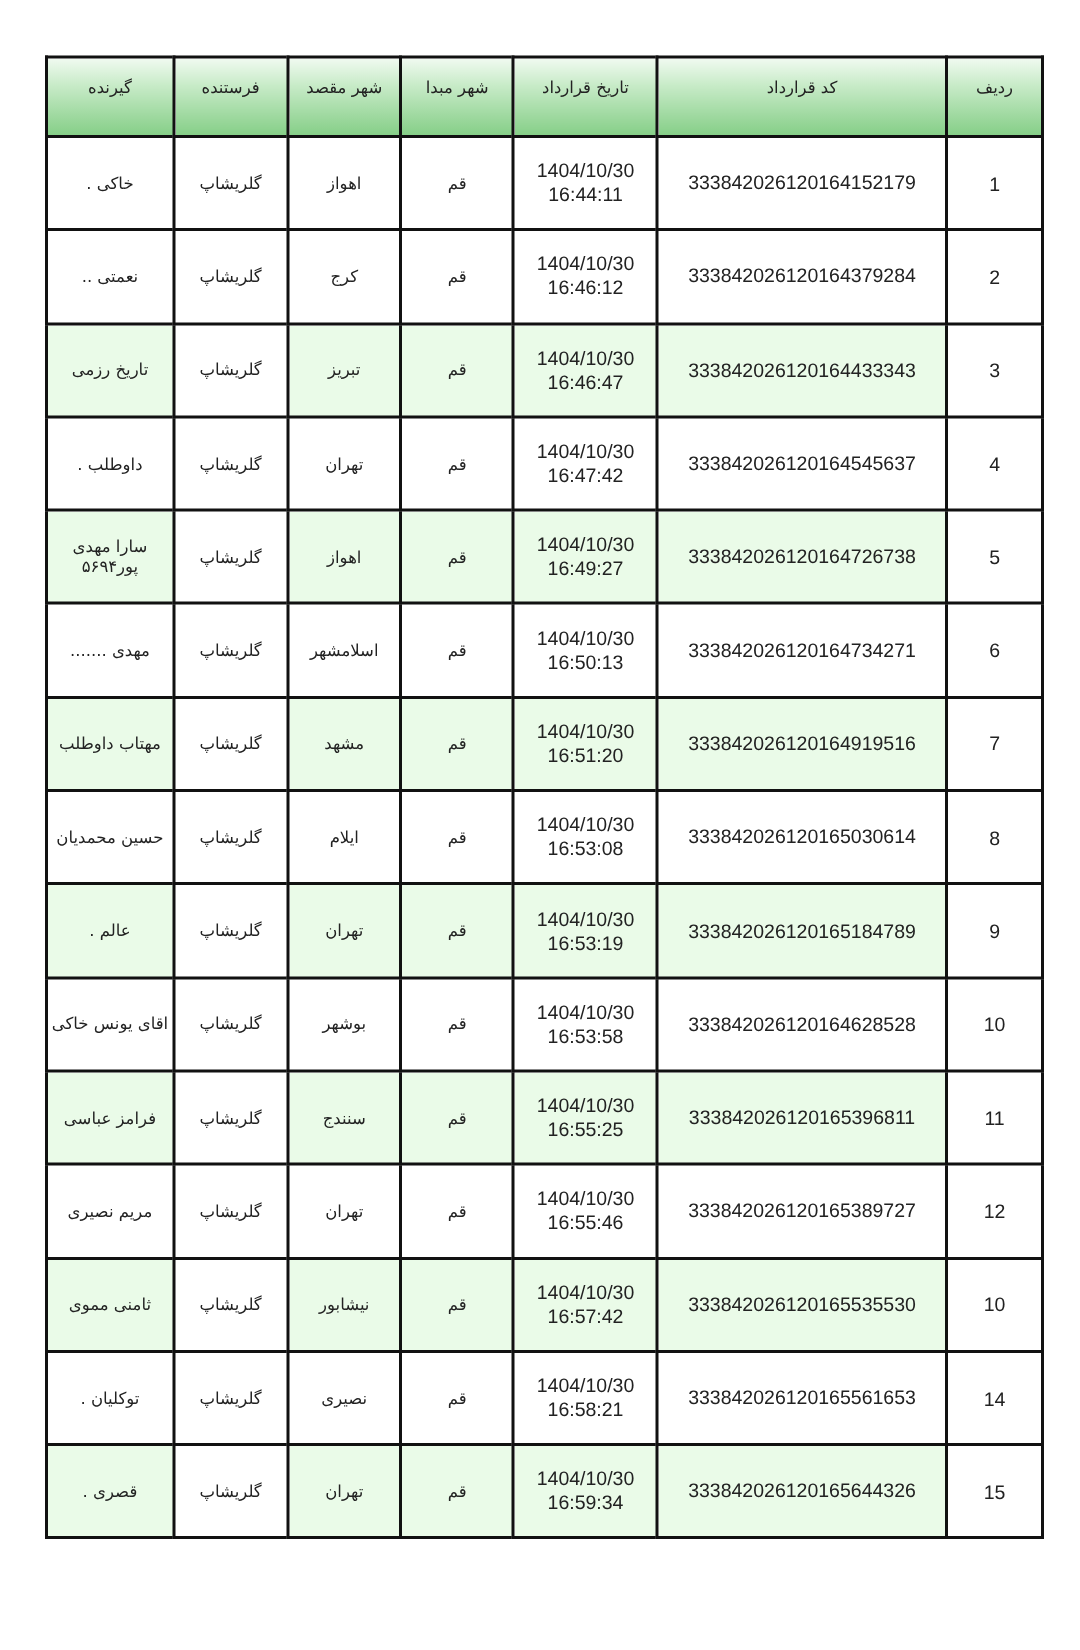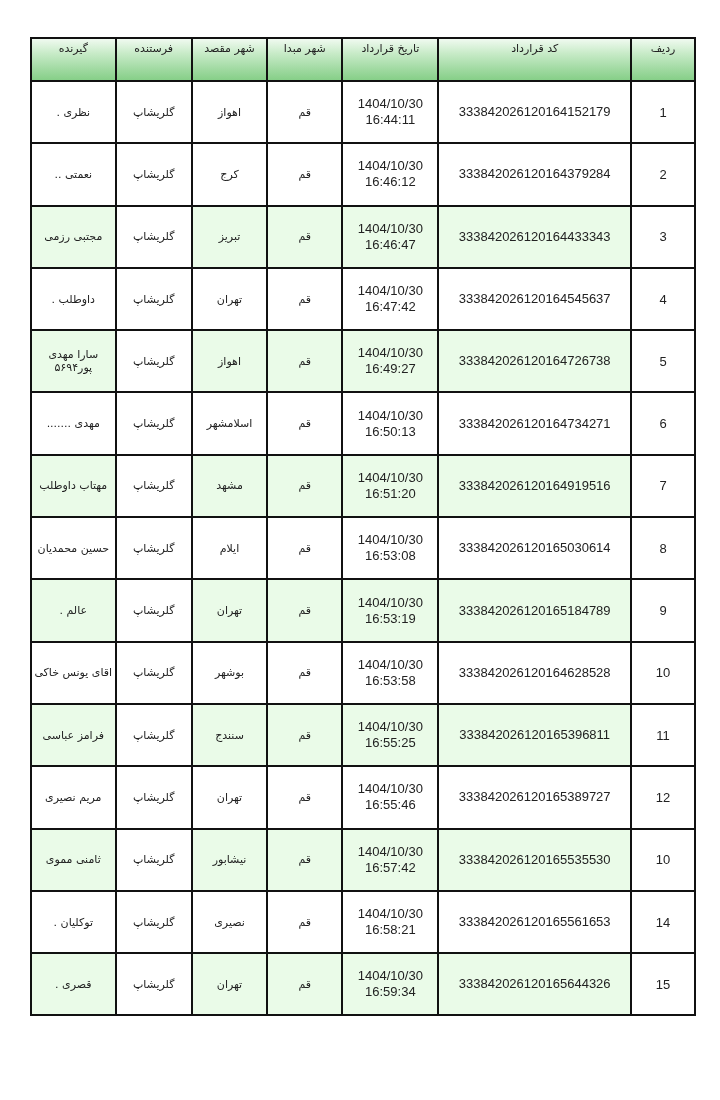--- a/index.html
+++ b/index.html
@@ -15,21 +15,21 @@
     text-align: center; vertical-align: middle;
     color: #222;
     padding: 0 2px;
     overflow: hidden;
   }
   .tbl th {
     height: 38px;
     background: linear-gradient(to bottom, #f0faf0 0%, #c8ebc8 35%, #9fd9a0 75%, #86cf88 100%);
     font-family: "DejaVu Sans", sans-serif;
     font-size: 11px; font-weight: normal;
-    vertical-align: top; padding-top: 3px;
+    vertical-align: top; padding-top: 13px;
   }
   .tbl td { height: 60.3px; }
   .fa { font-family: "DejaVu Sans", sans-serif; font-size: 11px; }
   .num { font-family: "Liberation Sans", sans-serif; font-size: 13px; line-height: 16px; }
   .idx { font-family: "Liberation Sans", sans-serif; font-size: 13px; }
   tr.hl td.g { background: #eafbe8; }
   .c-idx { width: 62px; }
   .c-code { width: 187px; }
   .c-date { width: 93px; }
   .c-orig { width: 73px; }
@@ -62,39 +62,39 @@
     </tr>
   </thead>
   <tbody id="tbody">
       <tr>
     <td class="idx">1</td>
     <td class="num g">333842026120164152179</td>
     <td class="num g"><span>1404/10/30</span><br><span>16:44:11</span></td>
     <td class="fa g">قم</td>
     <td class="fa g">اهواز</td>
     <td class="fa">گلریشاپ</td>
-    <td class="fa g">نظری .</td>
+    <td class="fa g">خاکی .</td>
   </tr>
       <tr>
     <td class="idx">2</td>
     <td class="num g">333842026120164379284</td>
     <td class="num g"><span>1404/10/30</span><br><span>16:46:12</span></td>
     <td class="fa g">قم</td>
     <td class="fa g">کرج</td>
     <td class="fa">گلریشاپ</td>
     <td class="fa g">نعمتی ..</td>
   </tr>
       <tr class="hl">
     <td class="idx">3</td>
     <td class="num g">333842026120164433343</td>
     <td class="num g"><span>1404/10/30</span><br><span>16:46:47</span></td>
     <td class="fa g">قم</td>
     <td class="fa g">تبریز</td>
     <td class="fa">گلریشاپ</td>
-    <td class="fa g">مجتبی رزمی</td>
+    <td class="fa g">تاریخ رزمی</td>
   </tr>
       <tr>
     <td class="idx">4</td>
     <td class="num g">333842026120164545637</td>
     <td class="num g"><span>1404/10/30</span><br><span>16:47:42</span></td>
     <td class="fa g">قم</td>
     <td class="fa g">تهران</td>
     <td class="fa">گلریشاپ</td>
     <td class="fa g">داوطلب .</td>
   </tr>

